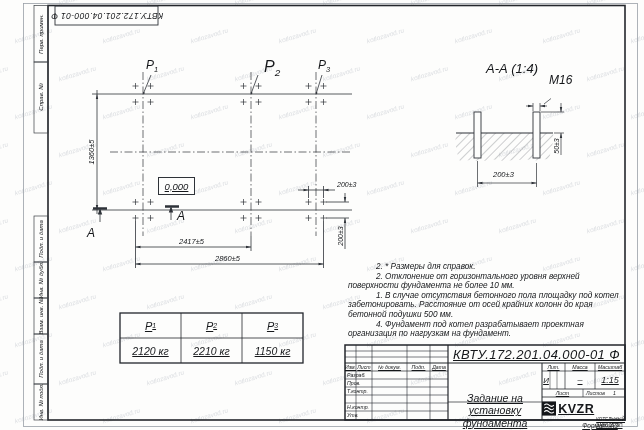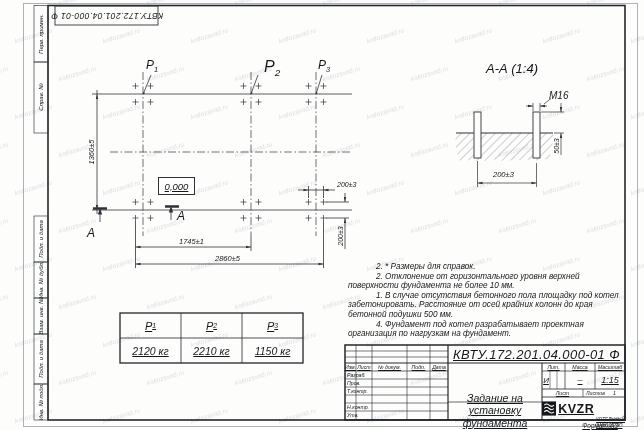--- a/index.html
+++ b/index.html
@@ -253,30 +253,30 @@
   <div class="t rot" style="left:41px;top:402px;font-size:6px;">Инв. № подл.</div>
 
   <div class="t" style="left:146px;top:58px;font-size:12px;"><span>Р</span><sub>1</sub></div>
   <div class="t" style="left:264px;top:58px;font-size:16px;"><span>Р</span><sub>2</sub></div>
   <div class="t" style="left:318px;top:58px;font-size:12px;"><span>Р</span><sub>3</sub></div>
 
 
   <div class="t ctr" style="left:158px;top:177px;width:35px;height:16px;border:0.8px solid #2e3238;font-size:9.5px;z-index:2;background:#fdfdfc;">0,000</div>
 
   <div class="t rot" style="left:91px;top:152px;font-size:7.5px;">1360±5</div>
-  <div class="t" style="left:179px;top:237px;font-size:7.5px;">1745±1</div>
+  <div class="t" style="left:179px;top:237px;font-size:7.5px;">2417±5</div>
   <div class="t" style="left:215px;top:254px;font-size:7.5px;">2860±5</div>
   <div class="t" style="left:337px;top:181px;font-size:7px;">200±3</div>
   <div class="t rot" style="left:340px;top:236px;font-size:7px;">200±3</div>
 
   <div class="t" style="left:87px;top:226px;font-size:12px;">А</div>
   <div class="t" style="left:177px;top:209px;font-size:12px;">А</div>
 
   <div class="t" style="left:486px;top:61px;font-size:13px;">А-А (1:4)</div>
-  <div class="t" style="left:549px;top:90px;font-size:10px;">М16</div>
+  <div class="t" style="left:549px;top:73px;font-size:12px;">М16</div>
   <div class="t rot" style="left:556px;top:146px;font-size:7px;">50±3</div>
   <div class="t" style="left:493px;top:170px;font-size:7.5px;">200±3</div>
 
   <div class="notes">
     <p>2. * Размеры для справок.</p>
     <p>2. Отклонение от горизонтального уровня верхней поверхности фундамента не более 10 мм.</p>
     <p>1. В случае отсутствия бетонного пола площадку под котел забетонировать. Расстояние от осей крайних колонн до края бетонной подушки 500 мм.</p>
     <p>4. Фундамент под котел разрабатывает проектная организация по нагрузкам на фундамент.</p>
   </div>
 

